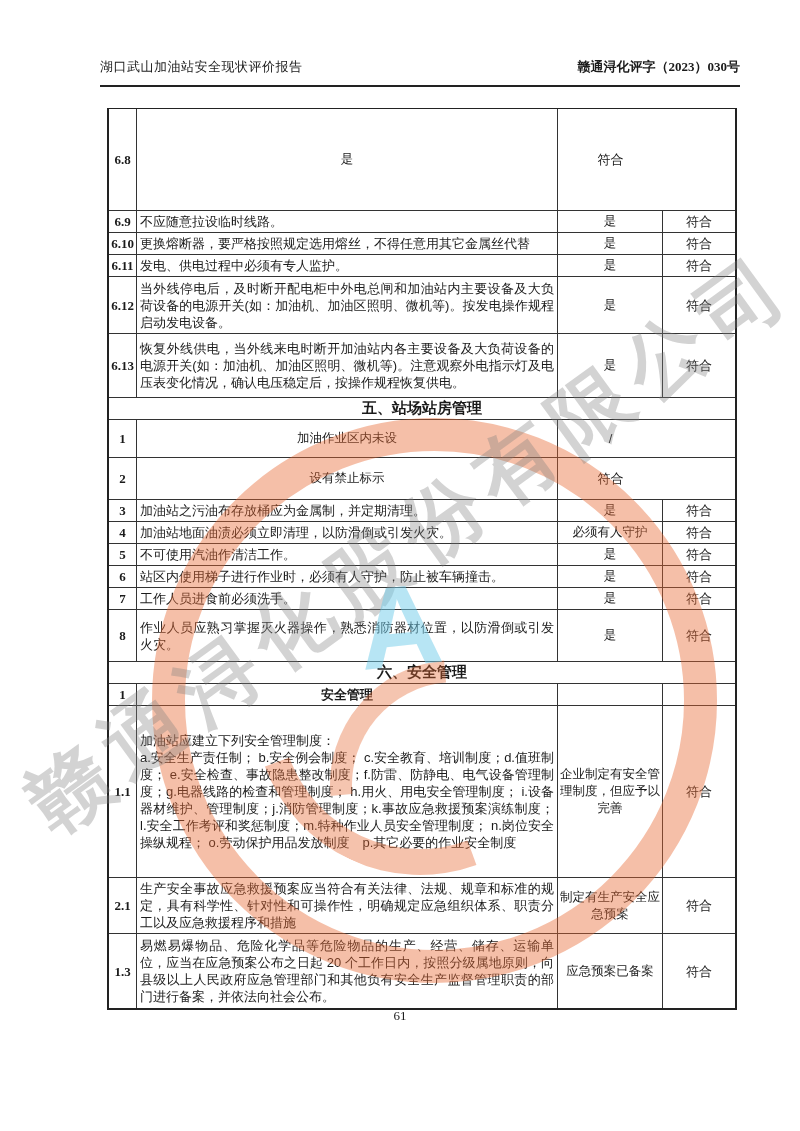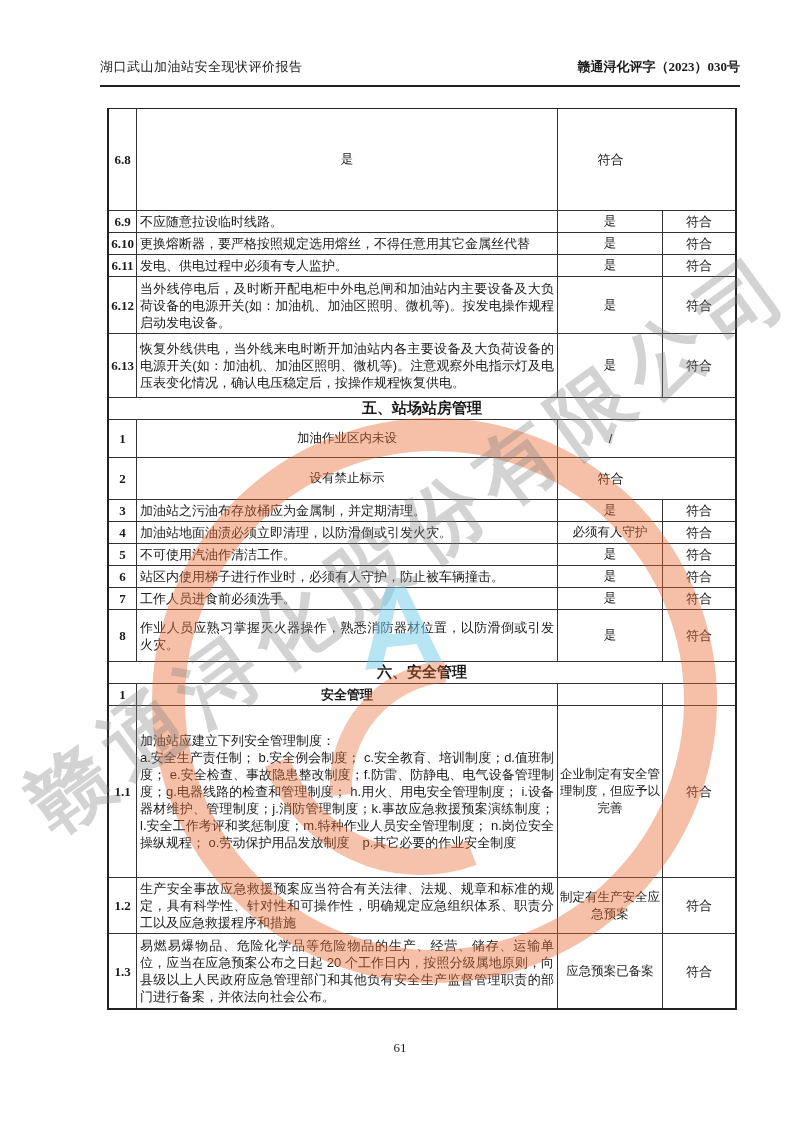--- a/index.html
+++ b/index.html
@@ -43,21 +43,21 @@
   .td.content.center{justify-content:center;text-align:center;font-weight:bold;}
   .td.eval{
     justify-content:center;text-align:center;border-right:1px solid #333;
     padding:1px 2px;font-size:12.5px;
   }
   .td.result{justify-content:center;text-align:center;}
   .tr.section{display:block;text-align:center;font-weight:bold;font-size:15px;
     padding:1px 0;}
   
   .page-number{
-    position:absolute;left:0;top:1040px;width:800px;text-align:center;
+    position:absolute;left:0;top:1008px;width:800px;text-align:center;
     font-size:13px;font-family:"Liberation Serif","Liberation Sans",serif;
   }
   
   .wm{position:absolute;left:0;top:0;width:800px;height:1131px;
       pointer-events:none;z-index:5;overflow:hidden;}
   .wm-ring{
     position:absolute;left:152px;top:418px;width:565px;height:565px;
     border:33px solid rgba(230,103,48,0.42);border-radius:50%;
     box-sizing:border-box;
   }
@@ -205,21 +205,21 @@
 
   <div class="tr" style="min-height:172px">
     <div class="td no">1.1</div>
     <div class="td content">加油站应建立下列安全管理制度：
 a.安全生产责任制； b.安全例会制度； c.安全教育、培训制度；d.值班制度； e.安全检查、事故隐患整改制度；f.防雷、防静电、电气设备管理制度；g.电器线路的检查和管理制度； h.用火、用电安全管理制度； i.设备器材维护、管理制度；j.消防管理制度；k.事故应急救援预案演练制度； l.安全工作考评和奖惩制度；m.特种作业人员安全管理制度； n.岗位安全操纵规程； o.劳动保护用品发放制度　p.其它必要的作业安全制度</div>
     <div class="td eval">企业制定有安全管理制度，但应予以完善</div>
     <div class="td result">符合</div>
   </div>
 
   <div class="tr" style="min-height:52px">
-    <div class="td no">1.2</div>
+    <div class="td no">2.1</div>
     <div class="td content">生产安全事故应急救援预案应当符合有关法律、法规、规章和标准的规定，具有科学性、针对性和可操作性，明确规定应急组织体系、职责分工以及应急救援程序和措施</div>
     <div class="td eval">制定有生产安全应急预案</div>
     <div class="td result">符合</div>
   </div>
 
   <div class="tr" style="min-height:74px">
     <div class="td no">1.3</div>
     <div class="td content">易燃易爆物品、危险化学品等危险物品的生产、经营、储存、运输单位，应当在应急预案公布之日起 20 个工作日内，按照分级属地原则，向县级以上人民政府应急管理部门和其他负有安全生产监督管理职责的部门进行备案，并依法向社会公布。</div>
     <div class="td eval">应急预案已备案</div>
     <div class="td result">符合</div>

